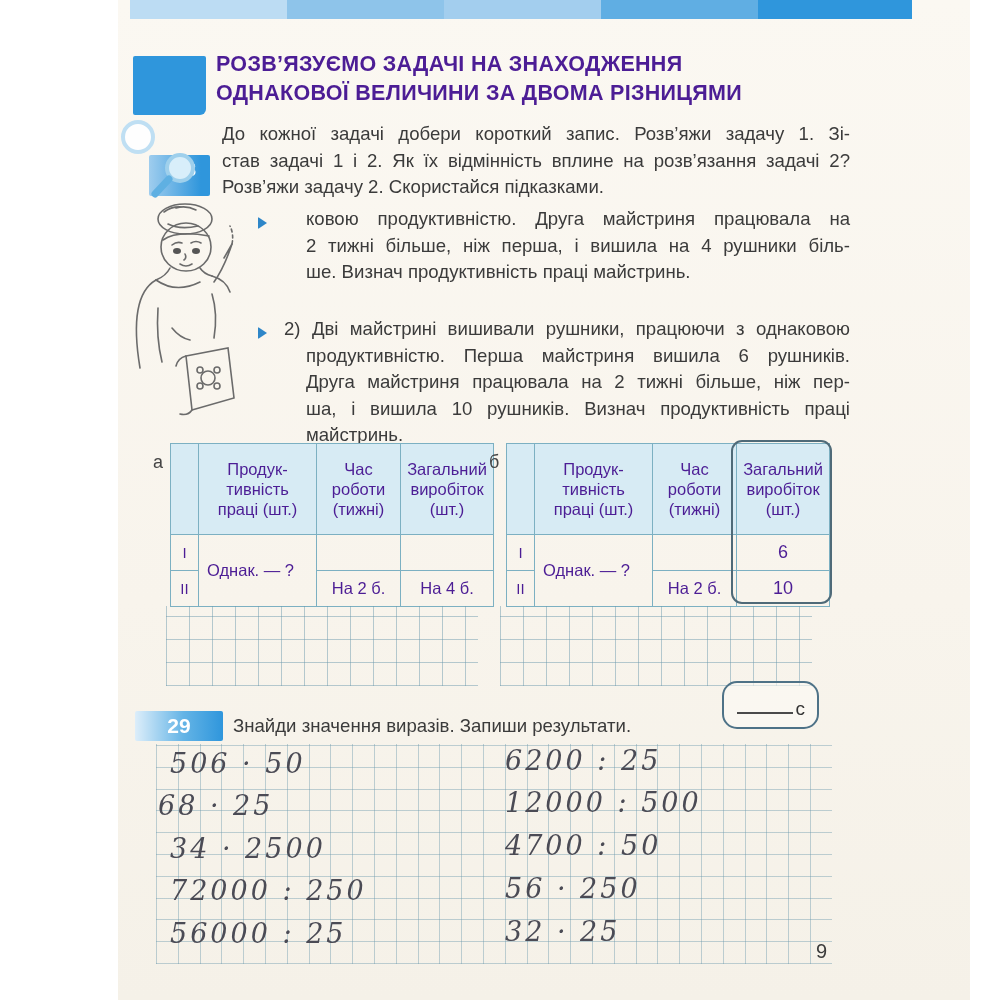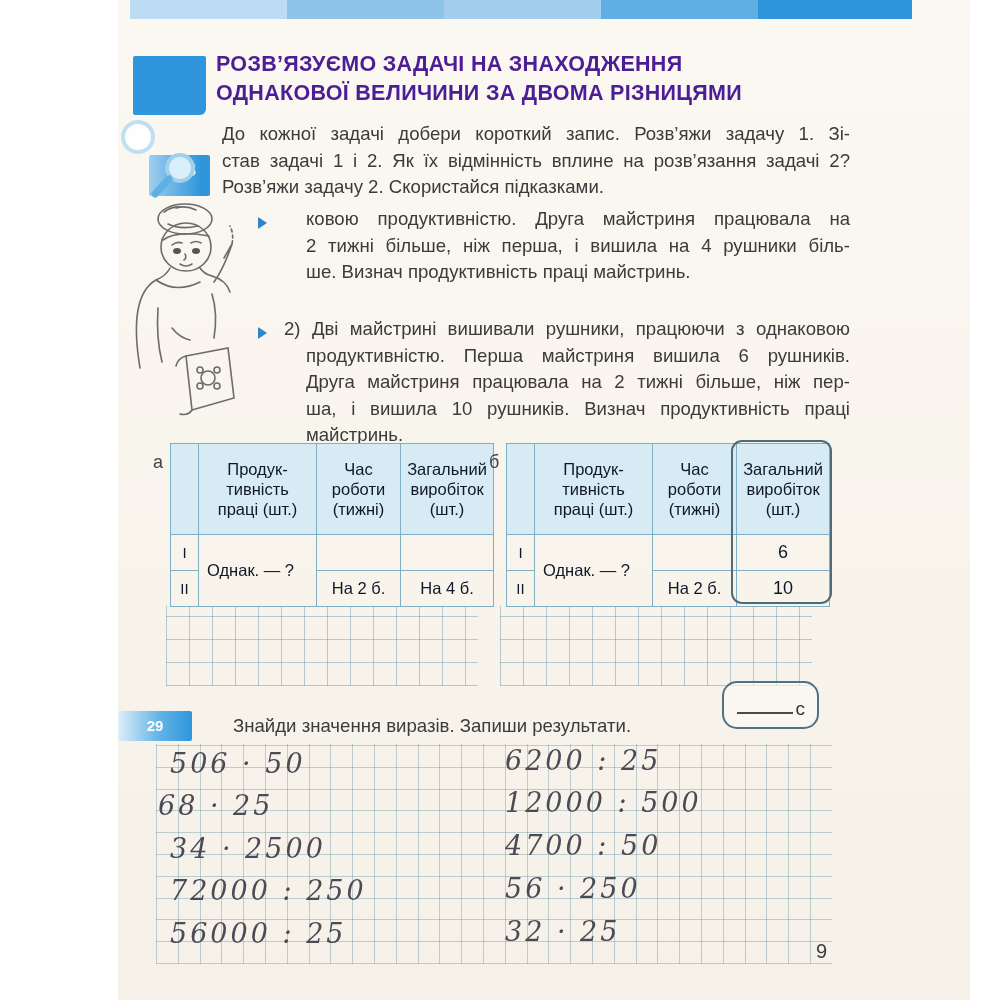--- a/index.html
+++ b/index.html
@@ -11,36 +11,36 @@
   .band-seg{position:absolute;top:0;height:19px;width:157px;}
   
   .title-box{position:absolute;left:133px;top:56px;width:73px;height:59px;background:#2f96dc;border-radius:2px 2px 6px 2px;}
   .title{position:absolute;left:216px;top:50px;width:640px;color:#4c1d95;font-weight:bold;
          font-size:21.5px;line-height:29px;letter-spacing:.3px;}
   
   .badge-bar{position:absolute;height:41px;background:linear-gradient(90deg,#9fcdee 0%,#2f96dc 85%);
              color:#ffffff;font-weight:bold;font-size:19px;text-align:center;line-height:29px;border-radius:2px;margin-top:32px;}
   .badge-circle{position:absolute;width:34px;height:34px;border-radius:50%;background:#fefefe;
                 border:4px solid #bfdff3;box-sizing:border-box;}
-  .badge29{position:absolute;left:118px;top:711px;width:74px;height:30px;
+  .badge29{position:absolute;left:135px;top:711px;width:88px;height:30px;
            background:linear-gradient(90deg,#ddeefa 0%,#64b4e6 55%,#2f96dc 100%);
-           color:#fff;font-weight:bold;font-size:15px;text-align:center;line-height:30px;border-radius:2px;}
+           color:#fff;font-weight:bold;font-size:21px;text-align:center;line-height:30px;border-radius:2px;}
   
   .txt{color:#3b3b3b;font-size:18.6px;line-height:26.5px;}
   .instr{position:absolute;left:222px;top:121px;width:628px;}
   .jline{text-align:justify;text-align-last:justify;}
   .prob{position:absolute;width:566px;}
   .prob .cont{margin-left:22px;}
   .marker{position:absolute;width:0;height:0;border-top:6px solid transparent;border-bottom:6px solid transparent;
           border-left:9px solid #2e86c8;border-radius:1px;}
   
   .tbl-label{position:absolute;font-size:18px;color:#444;}
   .tblwrap{position:absolute;width:323px;}
   table.t{border-collapse:collapse;width:323px;table-layout:fixed;}
-  table.t td{border:1.6px solid #7cb0c2;font-size:16.5px;color:#0f172a;text-align:center;
+  table.t td{border:1.6px solid #7cb0c2;font-size:16.5px;color:#4c1d95;text-align:center;
              vertical-align:middle;padding:2px 3px;background:transparent;}
   table.t td.th{background:#d7ebf4;white-space:pre-line;line-height:20px;height:86px;font-size:16.5px;}
   table.t td.rowlab{font-size:15px;width:28px;}
   table.t tr.body td{height:31px;}
   table.t td.prod{text-align:left;padding-left:8px;font-size:16.5px;}
   .col-outline{position:absolute;top:-3px;right:-3px;width:97px;height:160px;border:2.5px solid #4f6a78;
                border-radius:11px;pointer-events:none;}
   
   .grid{position:absolute;background-image:
         repeating-linear-gradient(0deg,rgba(106,152,172,.48) 0 1px,transparent 1px 23px),

